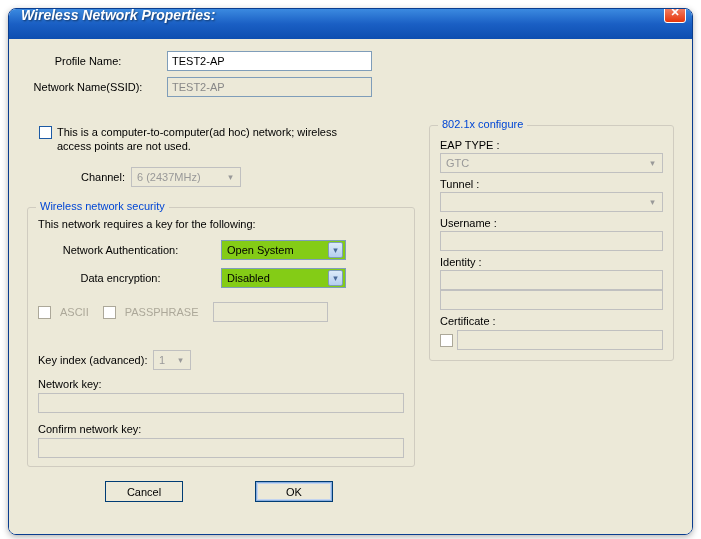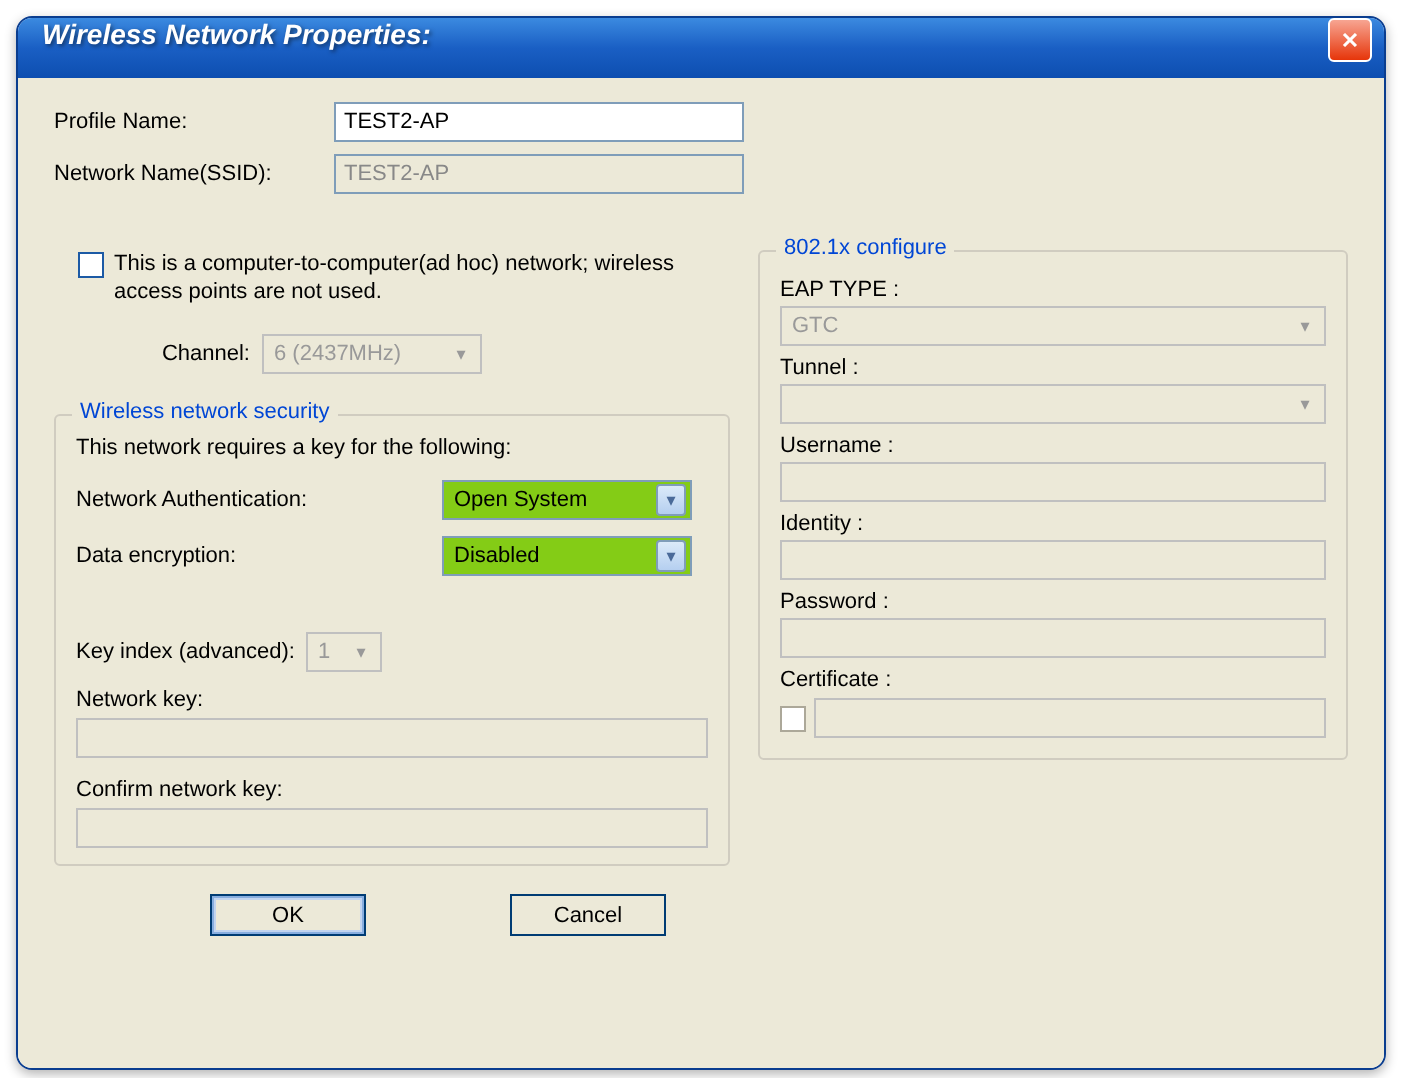--- a/index.html
+++ b/index.html
@@ -1,42 +1,42 @@
 <!DOCTYPE html>
 <html><head>
 <meta charset="utf-8">
 <style>
 *{box-sizing:border-box;margin:0;padding:0;font-family:Tahoma,sans-serif;font-size:11px}
 body{background:#fff;padding:8px}
 .window{width:685px;border:1px solid #0a3d8f;border-radius:8px;overflow:hidden;box-shadow:0 2px 6px rgba(0,0,0,0.3)}
-.titlebar{background:linear-gradient(to bottom,#3b8ae0 0%,#1a5fc4 50%,#0d4eb0 100%);height:30px;display:flex;align-items:flex-start;padding:0 6px 4px 12px;position:relative}
+.titlebar{background:linear-gradient(to bottom,#3b8ae0 0%,#1a5fc4 50%,#0d4eb0 100%);height:30px;display:flex;align-items:flex-end;padding:0 6px 16px 12px;position:relative}
 .titlebar-text{color:#fff;font-size:14px;font-style:italic;font-weight:bold;font-family:'Trebuchet MS',sans-serif;text-shadow:1px 1px 2px rgba(0,0,0,0.5)}
 .close-btn{margin-left:auto;width:22px;height:22px;background:linear-gradient(to bottom,#f7a592,#e6350a);border:1px solid #fff;border-radius:3px;display:flex;align-items:center;justify-content:center;color:#fff;font-weight:bold;font-size:13px;cursor:pointer}
 .body{background:#ece9d8;padding:12px 18px 14px 18px;min-height:495px;position:relative}
 .row{display:flex;align-items:center;margin-bottom:6px}
-.lbl{text-align:left;padding-right:18px;color:#000}
+.lbl{text-align:center;padding-right:18px;color:#000}
 .input{height:20px;border:1px solid #7f9db9;background:#fff;padding:2px 4px}
 .input.disabled{background:#ece9d8;color:#888}
 .profile-lbl{width:140px}
 .profile-inp{width:205px}
 .checkbox-row{display:flex;align-items:flex-start;margin-top:22px;margin-left:12px}
 .chk{width:13px;height:13px;border:1px solid #1c5aa5;background:#fff;margin-right:5px;flex-shrink:0;margin-top:1px}
 .chk-lbl{color:#000;max-width:300px;line-height:14px}
 .channel-row{margin-top:14px;margin-left:12px}
 .channel-lbl{width:92px}
 .select{height:20px;border:1px solid #c0c0c0;background:#ece9d8;display:flex;align-items:center;padding:0 2px 0 5px;position:relative}
 .select.enabled{border-color:#7f9db9;background:#84cc16}
 .select-text{color:#999;flex:1}
 .select.enabled .select-text{color:#000}
 .chev{width:15px;height:16px;display:flex;align-items:center;justify-content:center;color:#999;font-size:9px}
 .select.enabled .chev{background:linear-gradient(to bottom,#dbeaf9,#b5cff0);border:1px solid #7f9db9;color:#4a6a99;border-radius:2px}
 .fieldset{border:1px solid #d0ccc0;border-radius:3px;padding:10px 10px 8px 10px;margin-top:20px;position:relative}
 .legend{position:absolute;top:-8px;left:8px;background:#ece9d8;padding:0 4px;color:#0046d5;font-size:11px}
 .columns{display:flex;gap:14px;align-items:flex-start}
-.left-col{width:338px}
+.left-col{width:388px}
 .right-col{flex:1}
 .sec-text{margin-bottom:10px}
 .auth-row .lbl{width:183px}
 .auth-sel{width:125px}
 .enc-row{margin-top:8px}
 .enc-row .lbl{width:183px}
 .ascii-row{margin-top:14px;display:flex;align-items:center;gap:14px}
 .ascii-row .chk{border-color:#aca899}
 .disabled-lbl{color:#aca899}
 .pass-inp{width:115px;height:20px;border:1px solid #c0c0c0;background:#ece9d8}
@@ -106,57 +106,67 @@
               <span class="chev">▾</span>
             </div>
           </div>
           <div class="row enc-row">
             <div class="lbl">Data encryption:</div>
             <div class="select enabled auth-sel">
               <span class="select-text">Disabled</span>
               <span class="chev">▾</span>
             </div>
           </div>
+          <div class="ascii-row">
+            <div style="display:flex;align-items:center;gap:4px">
+              <div class="chk"></div>
+              <span class="disabled-lbl">ASCII</span>
+            </div>
+            <div style="display:flex;align-items:center;gap:4px">
+              <div class="chk"></div>
+              <span class="disabled-lbl">PASSPHRASE</span>
+            </div>
+            <div class="pass-inp"></div>
+          </div>
           <div class="row keyidx-row">
             <div class="keyidx-lbl">Key index (advanced):</div>
             <div class="select keyidx-sel">
               <span class="select-text">1</span>
               <span class="chev">▾</span>
             </div>
           </div>
           <div class="netkey-lbl">Network key:</div>
           <div class="wide-inp"></div>
           <div class="confirm-lbl">Confirm network key:</div>
           <div class="wide-inp"></div>
         </div>
 
         <div class="buttons">
+          <button class="btn">Cancel</button>
           <button class="btn default">OK</button>
-          <button class="btn">Cancel</button>
         </div>
       </div>
 
       <div class="right-col">
         <div class="right-fieldset" style="margin-top:22px">
           <div class="legend">802.1x configure</div>
           <div class="right-field-lbl">EAP TYPE :</div>
           <div class="select right-sel">
             <span class="select-text">GTC</span>
             <span class="chev">▾</span>
           </div>
           <div class="right-field-lbl">Tunnel :</div>
           <div class="select right-sel">
             <span class="select-text"></span>
             <span class="chev">▾</span>
           </div>
           <div class="right-field-lbl">Username :</div>
           <div class="right-inp"></div>
           <div class="right-field-lbl">Identity :</div>
           <div class="right-inp"></div>
-          <div class="right-field-lbl">Password :</div>
           <div class="right-inp"></div>
           <div class="right-field-lbl">Certificate :</div>
           <div class="cert-row">
             <div class="cert-chk"></div>
             <div class="cert-inp"></div>
           </div>
         </div>
       </div>
     </div>
 

